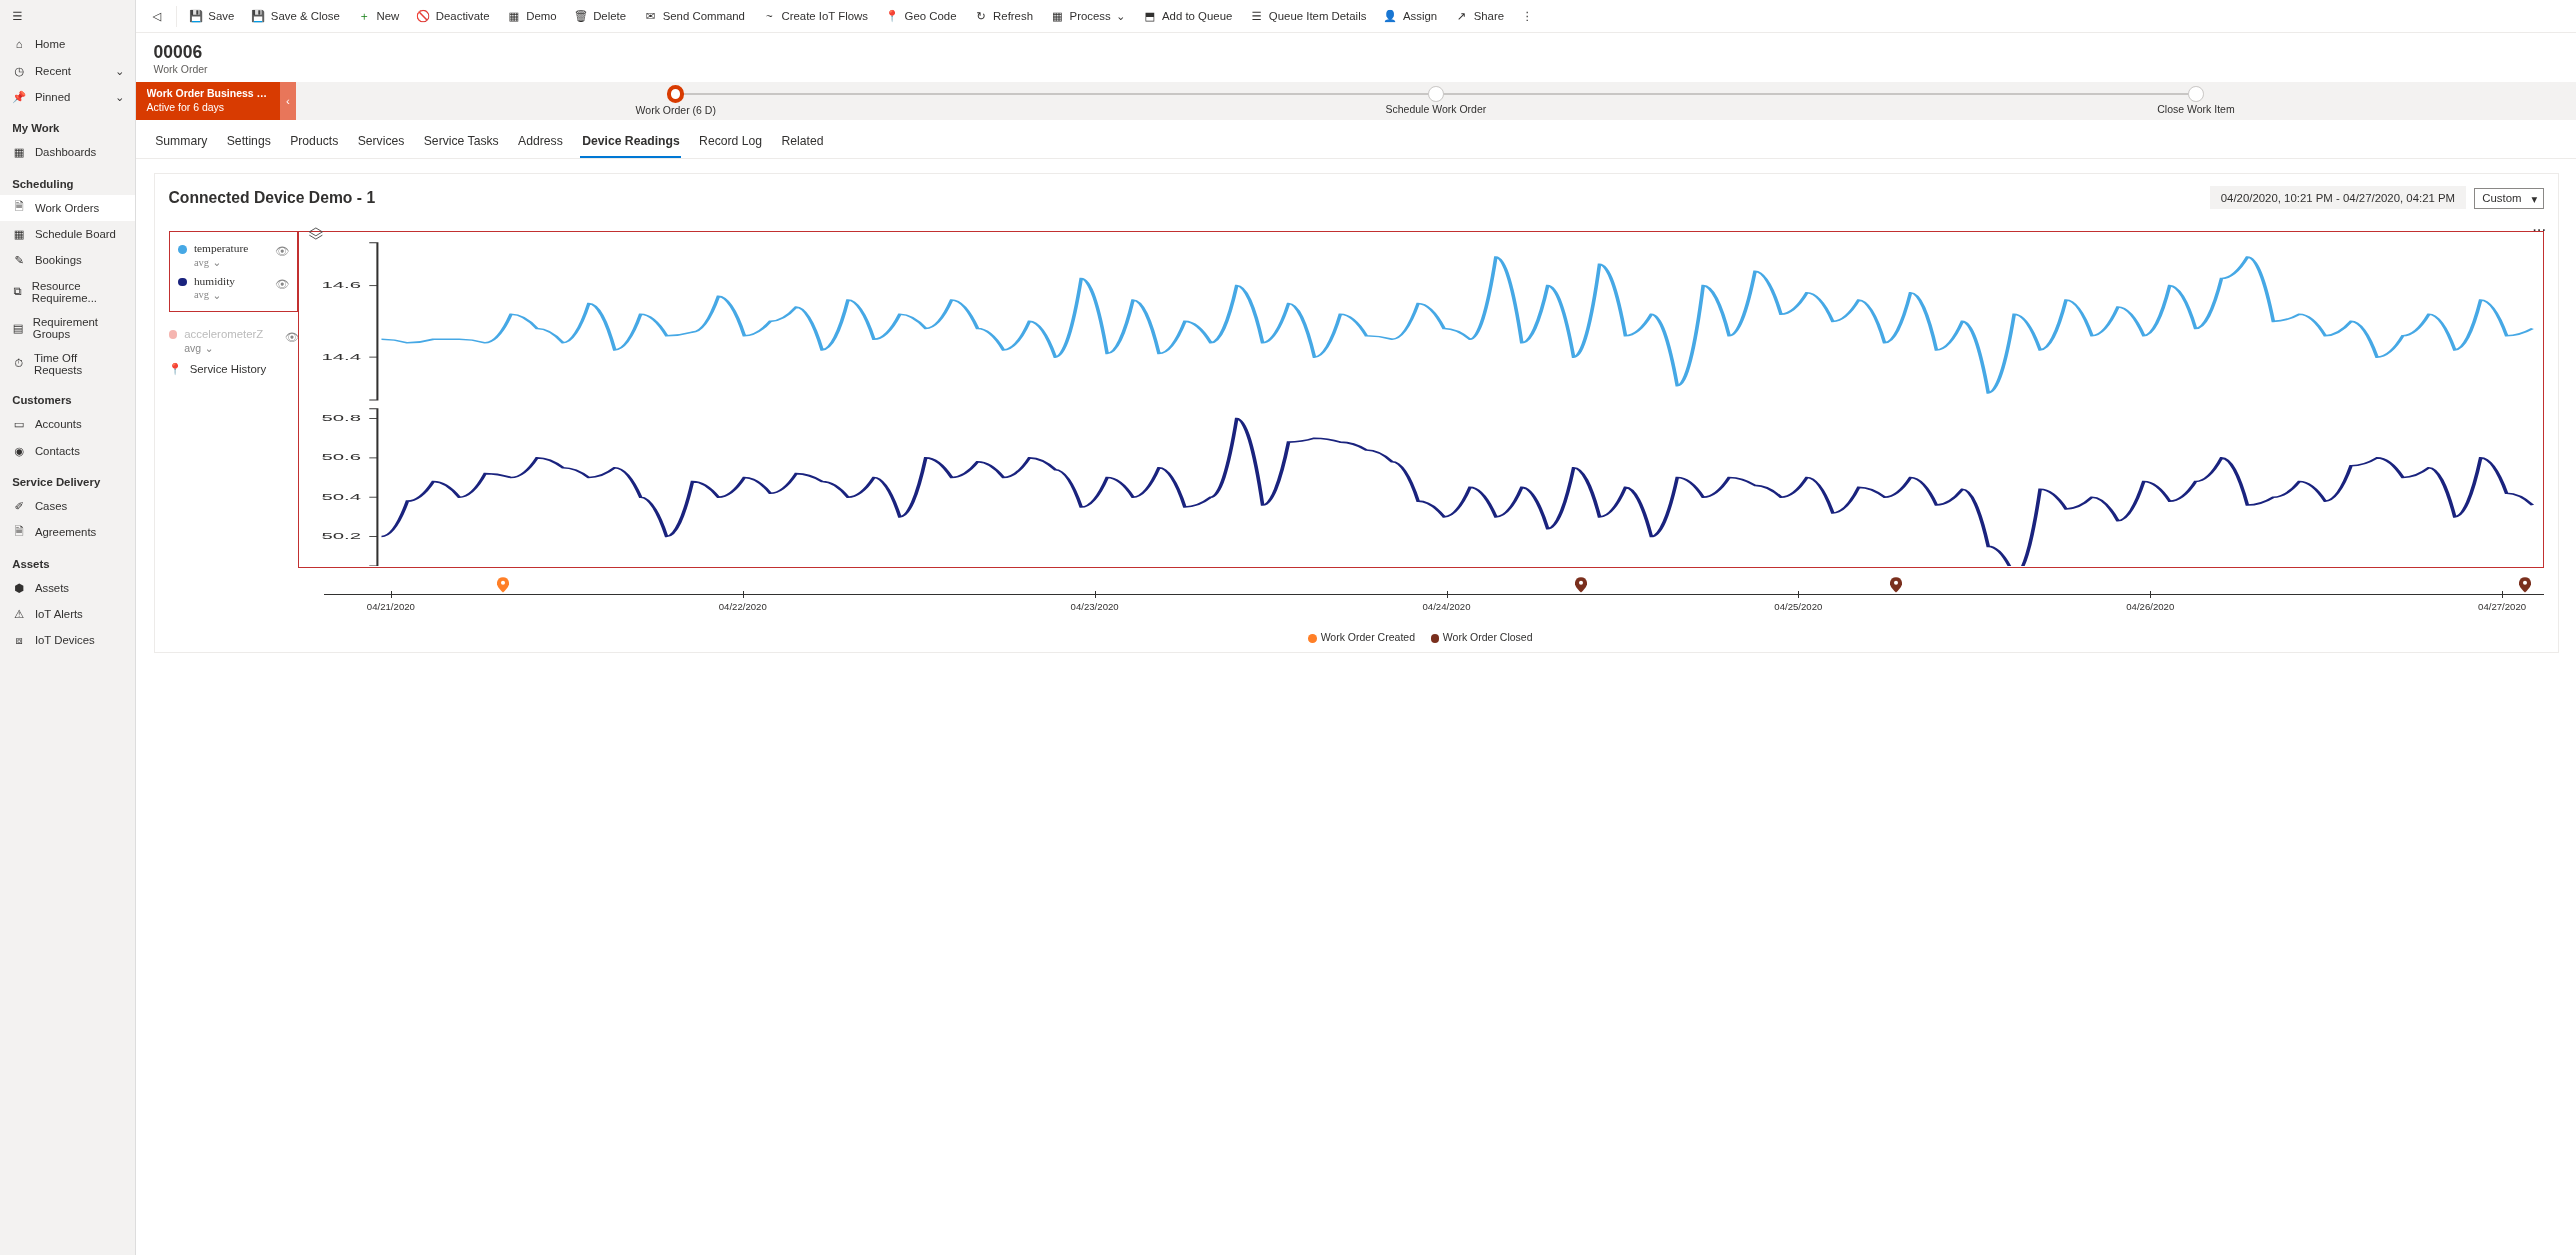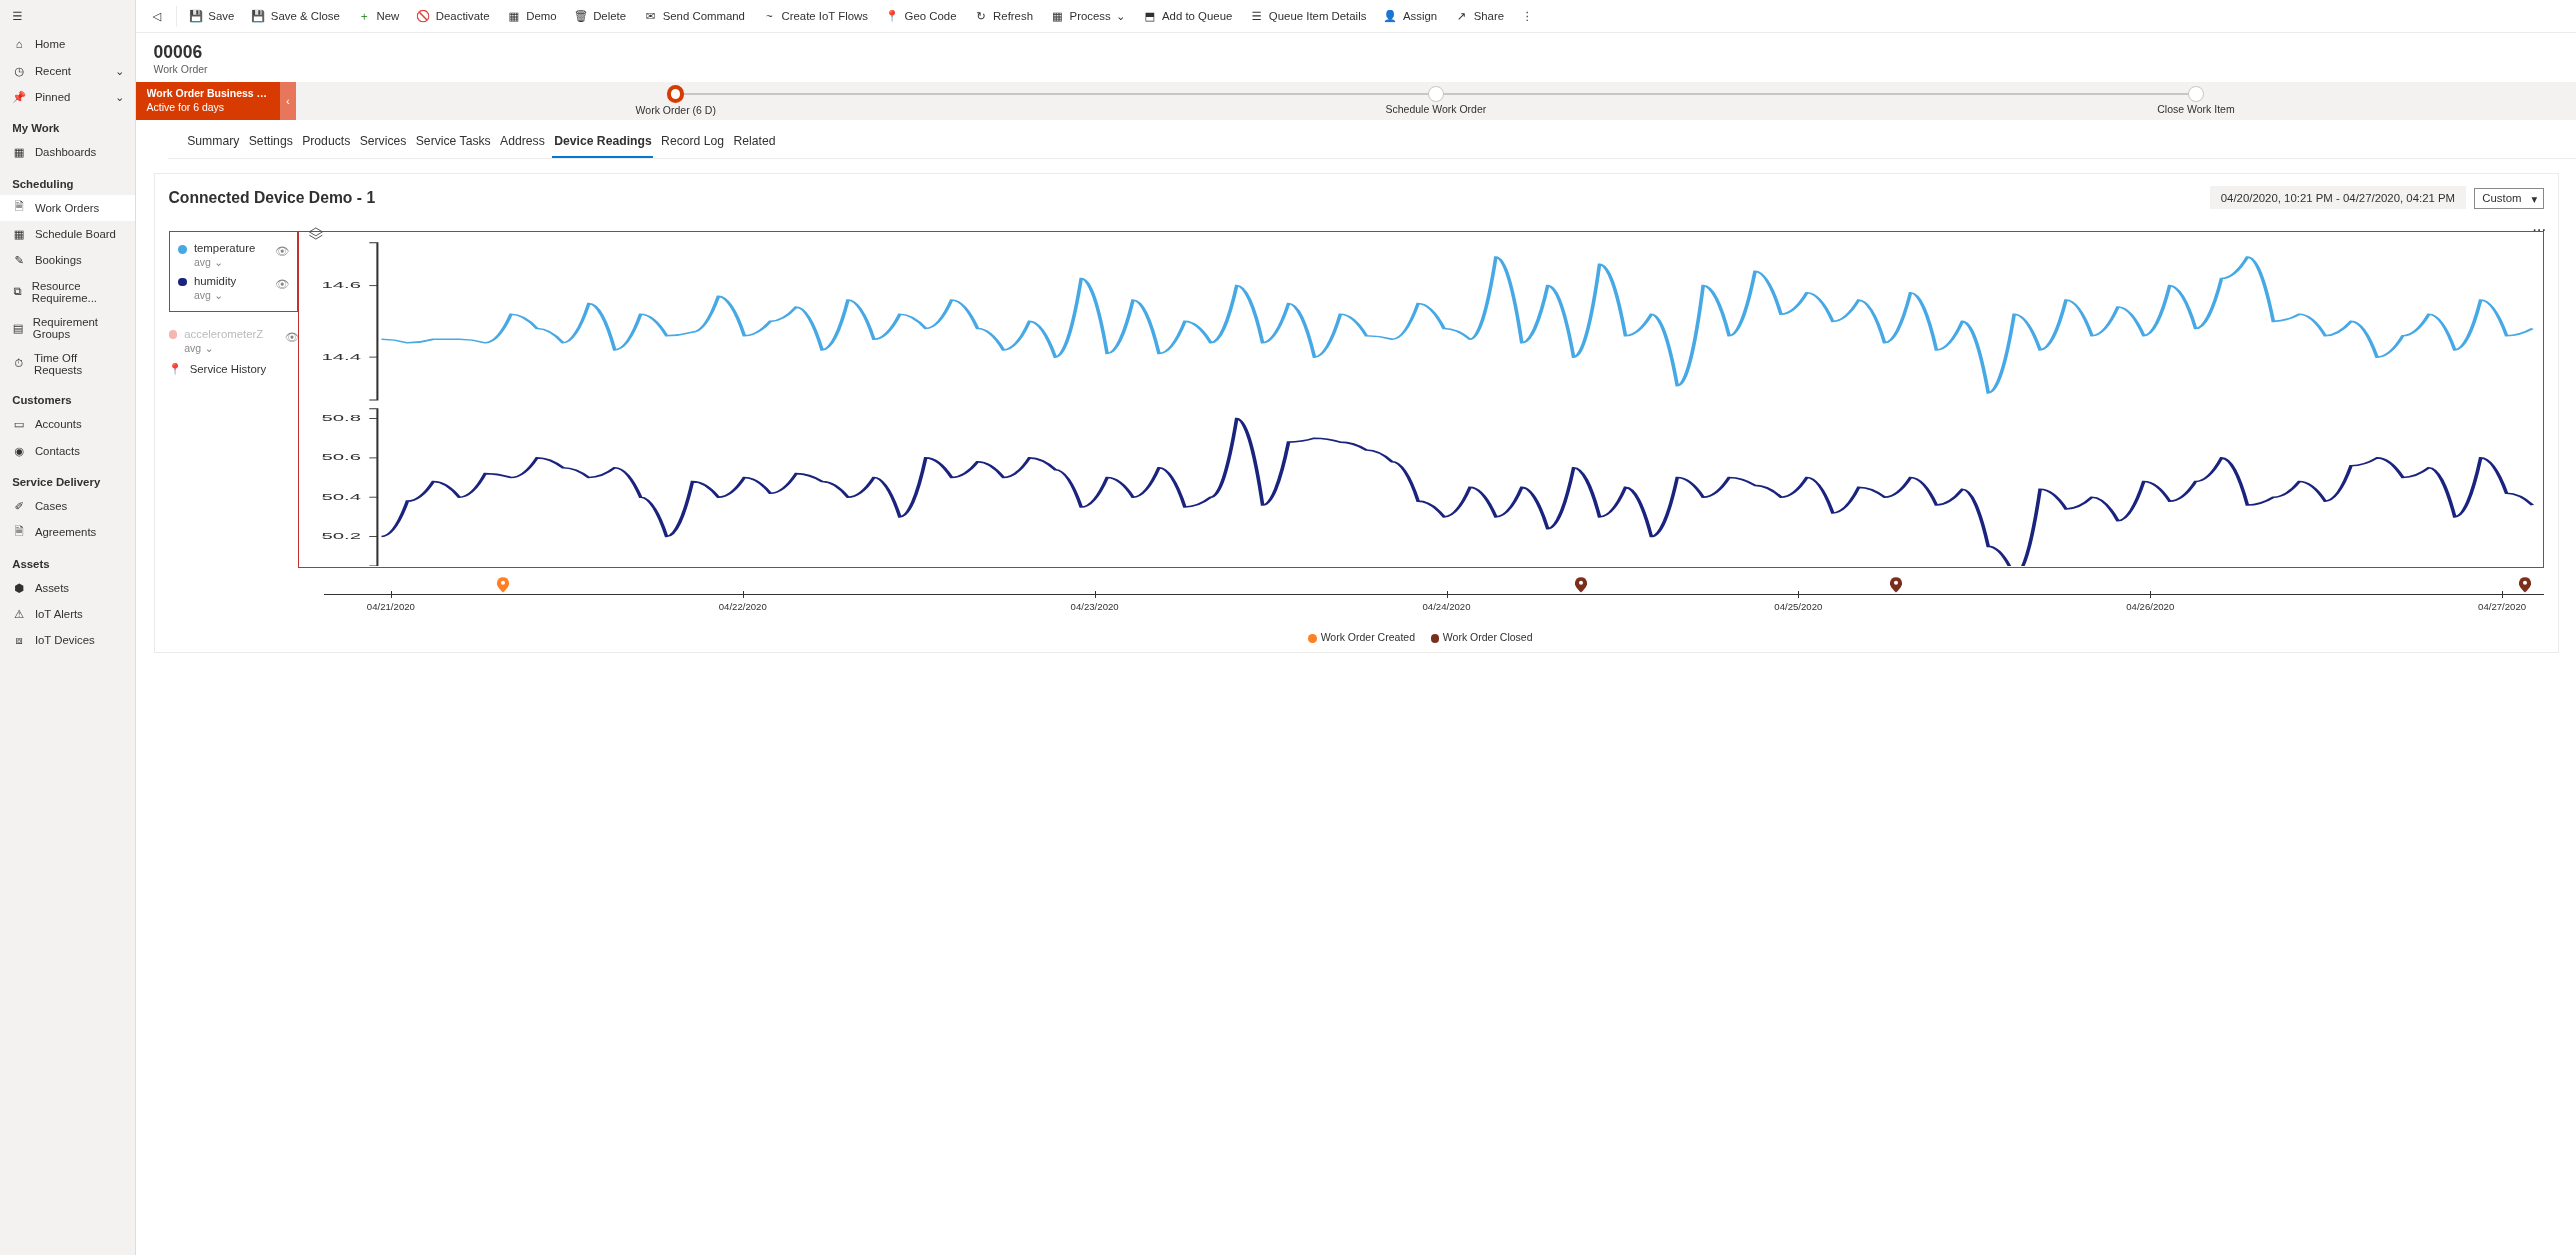--- a/index.html
+++ b/index.html
@@ -33,36 +33,36 @@
   .process-bar { display: flex; align-items: stretch; background: #f3f2f1; height: 38px; }
   .process-flag { background: #d83b01; color: #fff; padding: 5.2px 10.5px; width: 144px; font-size: 10.5px; line-height: 1.3; }
   .process-collapse { width: 15.7px; background: #e8765a; display: flex; align-items: center; justify-content: center; cursor: pointer; color:#fff;}
   .stages { flex: 1; display: flex; position: relative; }
   .stage { flex: 1; display: flex; flex-direction: column; align-items: center; justify-content: center; position: relative; font-size: 10.5px; }
   .stage-line { position: absolute; top: 11.4px; height: 1.7px; background: #c8c6c4; }
   .stage-dot { width: 15.7px; height: 15.7px; border: 1.7px solid #c8c6c4; border-radius: 50%; background: #fff; z-index: 1; margin-bottom: 1.7px; }
   .stage.active .stage-dot { border: 4.4px solid #d83b01; background: #fff; width: 17.5px; height: 17.5px; }
   
   
-  .tabs { display: flex; gap: 6px; padding: 8.7px 17.5px 0; border-bottom: 0.9px solid #edebe9; margin-left: 32px; }
+  .tabs { display: flex; gap: 16px; padding: 8.7px 17.5px 0; border-bottom: 0.9px solid #edebe9; }
   .tab { padding: 5.2px 1.7px 8.7px; cursor: pointer; font-size: 12.2px; }
   .tab.active { border-bottom: 2.6px solid #0078d4; font-weight: 600; }
   
   
   .card-area { padding: 14px 17.5px 17.5px; overflow: auto; flex: 1; }
   .card { border: 0.9px solid #edebe9; padding: 12.2px 14px 8.7px; position: relative; }
   .card-header { display: flex; align-items: center; justify-content: space-between; margin-bottom: 22px; }
   .card-title { font-size: 15.7px; font-weight: 600; }
   .card-controls { display: flex; gap: 8.7px; align-items: flex-end; }
   .range-box { background: #f3f2f1; padding: 5.2px 10.5px; font-size: 11.4px; }
   .select-box { border: 0.9px solid #8a8886; padding: 3.5px 21px 3.5px 7px; font-size: 11.4px; position: relative; background:#fff; }
   .select-box::after { content: "▾"; position: absolute; right: 5.2px; top: 3.5px; }
   
   .chart-body { display: flex; position: relative; }
-  .legend-box { border: 1.7px solid #c23030; padding: 7px 8.7px; width: 129px; margin-right: 16px; }
+  .legend-box { border: 1.7px solid #c23030; padding: 7px 8.7px; width: 129px; margin-right: 16px; font-family: Liberation Serif, serif; }
   .legend-row { display: flex; align-items: flex-start; gap: 7px; padding: 3.5px 0; position: relative; }
   .legend-dot { width: 8.7px; height: 8.7px; border-radius: 50%; margin-top: 2.6px; flex-shrink: 0; }
   .legend-label { font-size: 11.4px; line-height: 1.2; }
   .legend-sub { color: #888; font-size: 10.5px; display: flex; align-items: center; gap: 3.5px; }
   .legend-eye { position: absolute; right: -1.7px; top: 5.2px; color: #888; }
   .extra-legend { margin-top: 12.2px; }
   .extra-legend .legend-row { color: #bbb; }
   .svc-hist { display: flex; align-items: center; gap: 7px; padding: 5.2px 0; font-size: 11.4px; }
   
   .plot-wrap { flex: 1; position: relative; }

